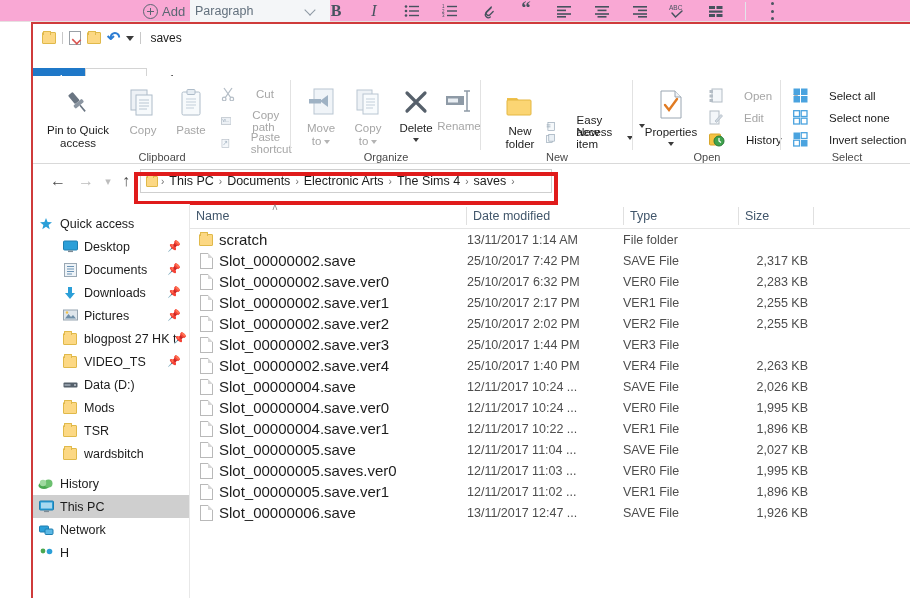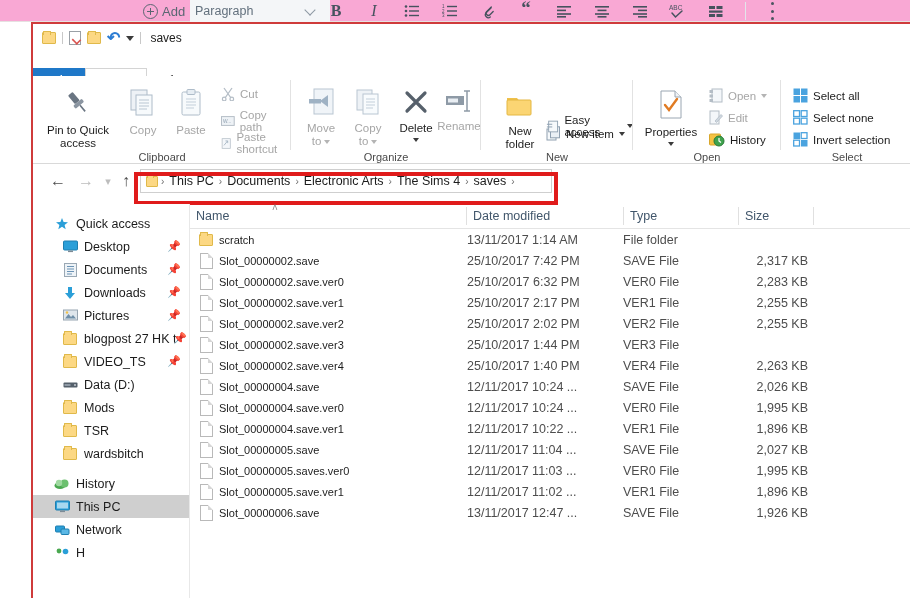--- a/index.html
+++ b/index.html
@@ -85,21 +85,21 @@
   .ribbon { position:absolute; left:0; top:52px; width:100%; height:88px;
             background:#ffffff; border-bottom:1px solid #d9d9d9; }
   .rgroup { position:absolute; top:0; height:88px; }
   .rgroup .gname { position:absolute; bottom:1px; width:100%; text-align:center;
                    font-size:11px; color:#4a4a4a; }
   .rgroup .gsep { position:absolute; right:0; top:4px; width:1px; height:70px; background:#e2e2e2; }
   .ritem { position:absolute; display:flex; flex-direction:column; align-items:center;
            font-size:11.5px; color:#1c1c1c; text-align:center; line-height:13px; }
   .ritem.dim { color:#a6a6a6; }
   .ritem .ic { margin-bottom:3px; }
-  .rrow { position:absolute; display:flex; align-items:center; gap:5px; font-size:11.5px; color:#1c1c1c;}
+  .rrow { position:absolute; display:flex; align-items:center; gap:21px; font-size:11.5px; color:#1c1c1c;}
   .rrow.dim { color:#a6a6a6; }
   .caret-sm{width:0;height:0;border-left:3.5px solid transparent;border-right:3.5px solid transparent;
             border-top:4px solid #3b3b3b; display:inline-block; }
   .caret-sm.dim{ border-top-color:#b4b4b4; }
 
   
   .addrbar { position:absolute; left:0; top:141px; width:100%; height:32px; background:#fff;
              display:flex; align-items:center; }
   .nav-btn { width:26px; height:26px; display:flex; align-items:center; justify-content:center;
              color:#4d4d4d; font-size:16px; }
@@ -128,33 +128,33 @@
 
   
   .navpane { position:absolute; left:0; top:180px; width:157px; bottom:0; background:#ffffff;
              border-right:1px solid #e8e8e8; padding-top:8px; }
   .navitem { position:relative; height:23px; display:flex; align-items:center;
              font-size:12.5px; color:#1c1c1c; padding-left:0; }
   .navitem.sel { background:#cfcfcf; }
   .navitem .ni-ic { width:18px; display:flex; justify-content:center; align-items:center; }
   .navitem .ni-lb { margin-left:5px; white-space:nowrap; overflow:hidden; }
   .navitem .pin { position:absolute; right:8px; top:5px; color:#6d6d6d; font-size:11px; }
-  .ind0 { padding-left:20px; }
+  .ind0 { padding-left:4px; }
   .ind1 { padding-left:28px; }
 
   .fold-ic { width:14px;height:12px;background:#fcd884;border:1px solid #e0b94a;border-radius:1px;
              position:relative; }
   .fold-ic:before{content:"";position:absolute;left:0;top:-2.5px;width:6px;height:3px;background:#fcd884;
         border:1px solid #e0b94a;border-bottom:none;border-radius:1px 1px 0 0;}
 
   
   .filelist { position:absolute; left:157px; top:205px; right:0; bottom:0; background:#fff; }
   .frow { position:relative; height:21px; width:100%; }
   .fname { position:absolute; left:6px; top:0; height:21px; display:flex; align-items:center;
-           font-size:11px; color:#1c1c1c; }
+           font-size:15px; color:#1c1c1c; }
   .fname .fi { width:20px; display:flex; justify-content:center; }
   .fname .lbl { margin-left:3px; }
   .fdate { position:absolute; left:277px; top:0; height:21px; display:flex; align-items:center;
            font-size:12.5px; color:#4d4d4d; }
   .ftype { position:absolute; left:433px; top:0; height:21px; display:flex; align-items:center;
            font-size:12.5px; color:#4d4d4d; }
   .fsize { position:absolute; left:470px; width:148px; top:0; height:21px; display:flex;
            align-items:center; justify-content:flex-end; font-size:12.5px; color:#4d4d4d; }
 
   .file-ic { width:13px; height:16px; background:#ffffff; border:1px solid #b9b9b9; position:relative; }

